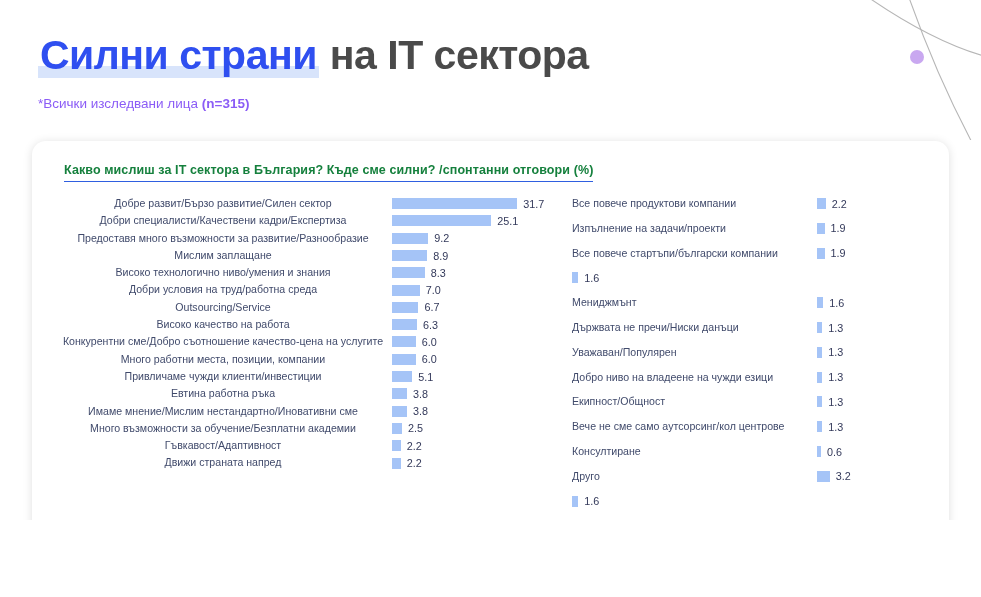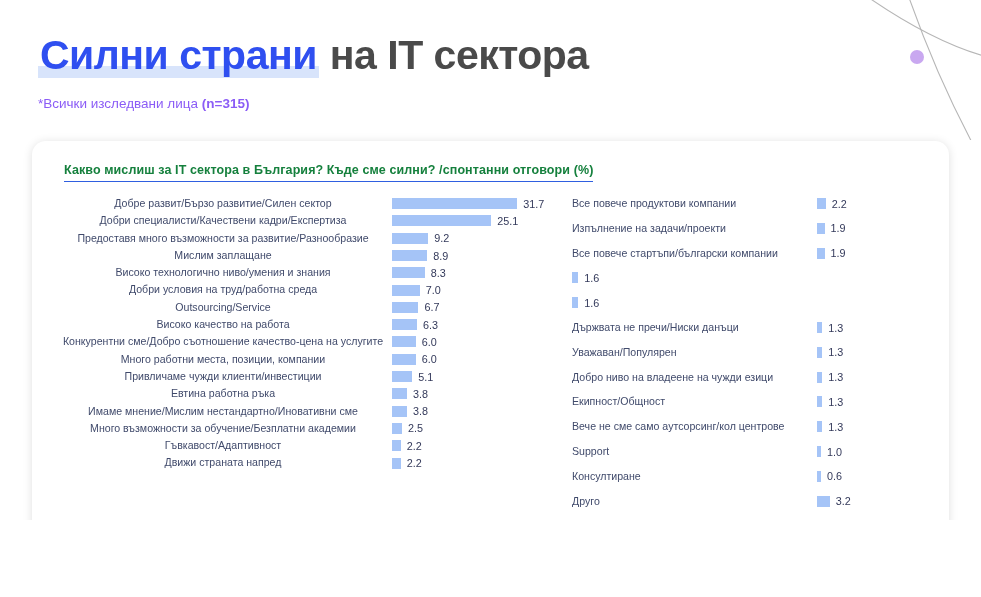--- a/index.html
+++ b/index.html
@@ -280,20 +280,21 @@
               <span class="val">1.9</span>
             </div>
           </div>
           <div class="row">
             <div class="barbox">
               <div class="bar" style="width: 6.32px;"></div>
               <span class="val">1.6</span>
             </div>
           </div>
           <div class="row">
+            <div class="lbl">Мениджмънт</div>
             <div class="barbox">
               <div class="bar" style="width: 6.32px;"></div>
               <span class="val">1.6</span>
             </div>
           </div>
           <div class="row">
             <div class="lbl">Държвата не пречи/Ниски данъци</div>
             <div class="barbox">
               <div class="bar" style="width: 5.135px;"></div>
               <span class="val">1.3</span>
@@ -318,27 +319,20 @@
             <div class="barbox">
               <div class="bar" style="width: 5.135px;"></div>
               <span class="val">1.3</span>
             </div>
           </div>
           <div class="row">
             <div class="lbl">Вече не сме само аутсорсинг/кол центрове</div>
             <div class="barbox">
               <div class="bar" style="width: 5.135px;"></div>
               <span class="val">1.3</span>
-            </div>
-          </div>
-          <div class="row">
-            <div class="lbl">Support</div>
-            <div class="barbox">
-              <div class="bar" style="width: 4px;"></div>
-              <span class="val">1.0</span>
             </div>
           </div>
           <div class="row">
             <div class="lbl">Консултиране</div>
             <div class="barbox">
               <div class="bar" style="width: 4px;"></div>
               <span class="val">0.6</span>
             </div>
           </div>
           <div class="row">

